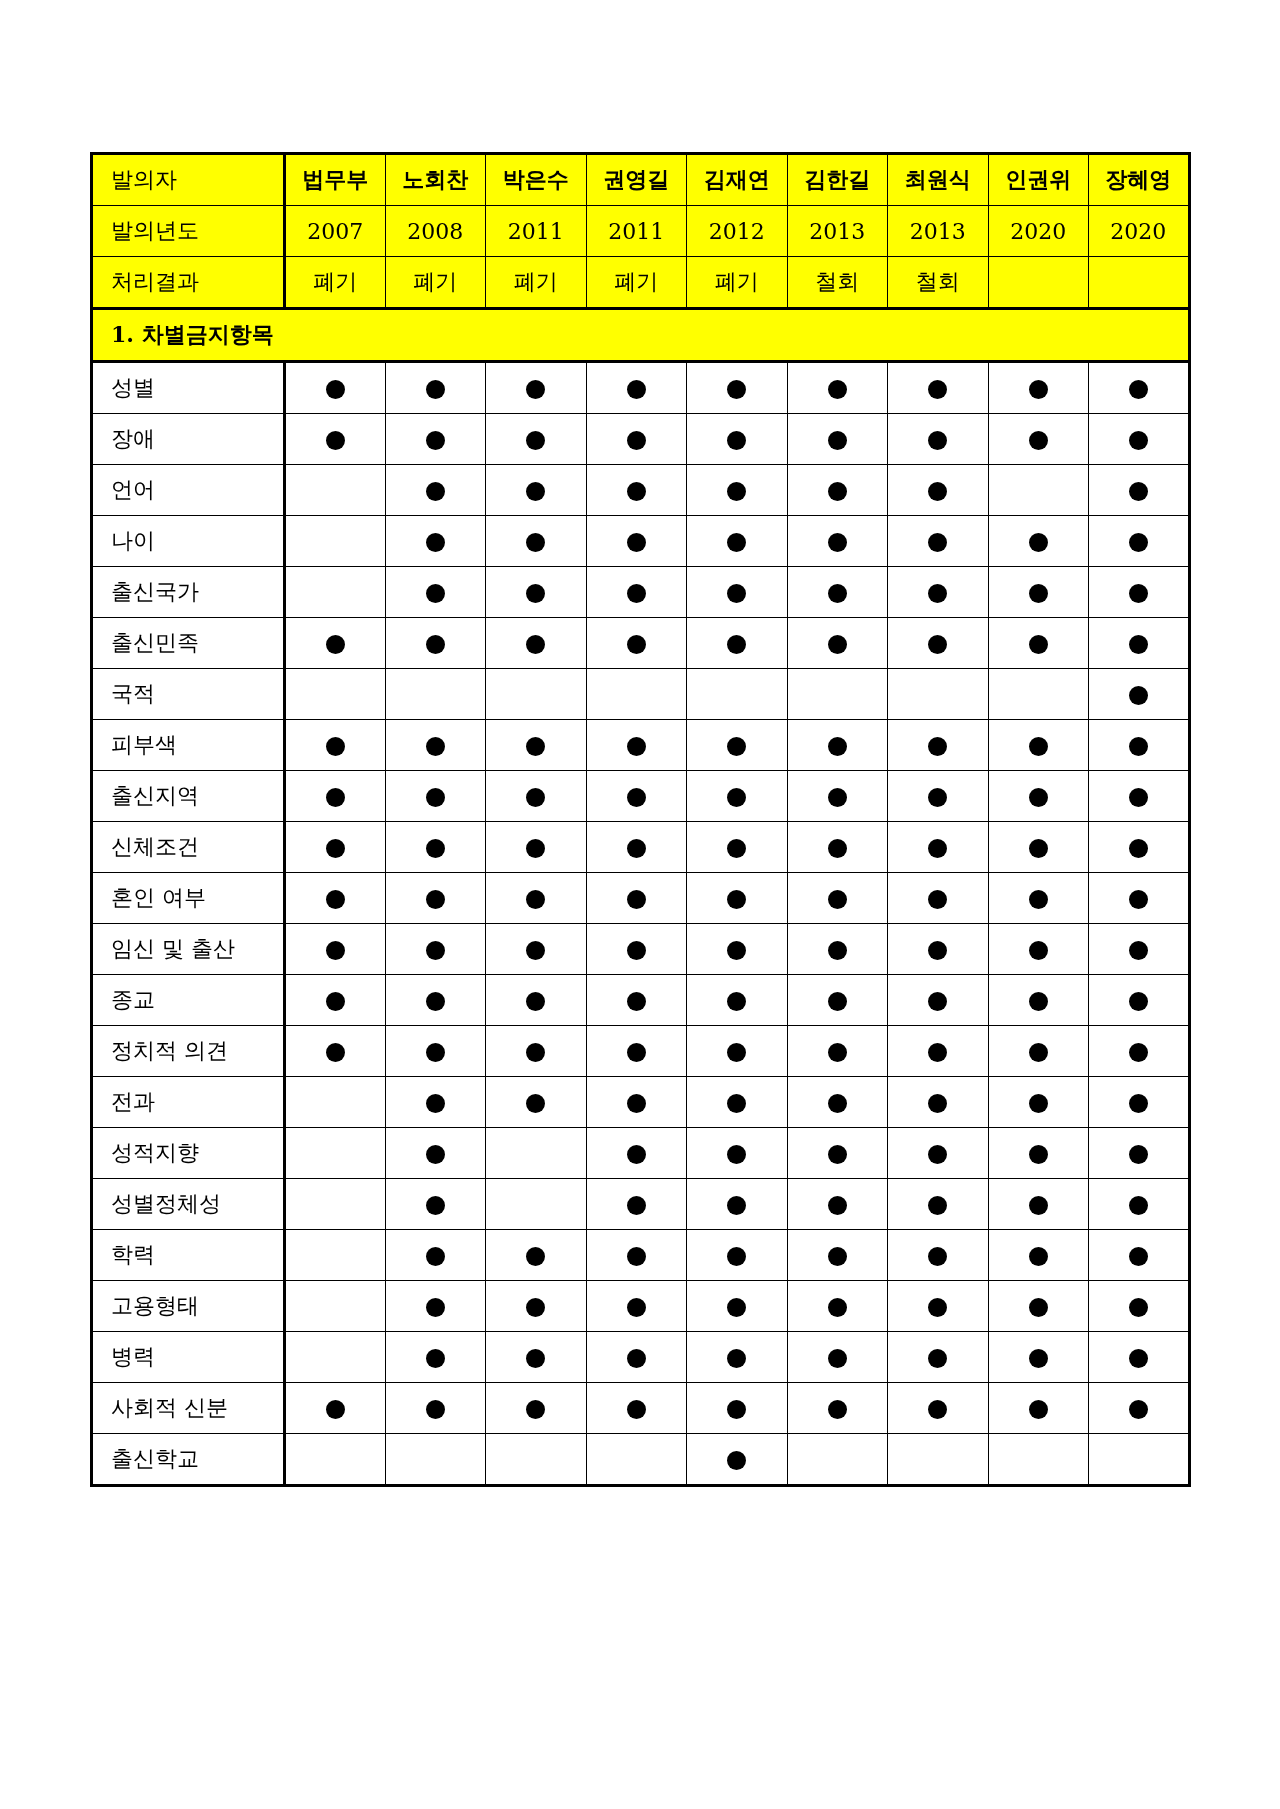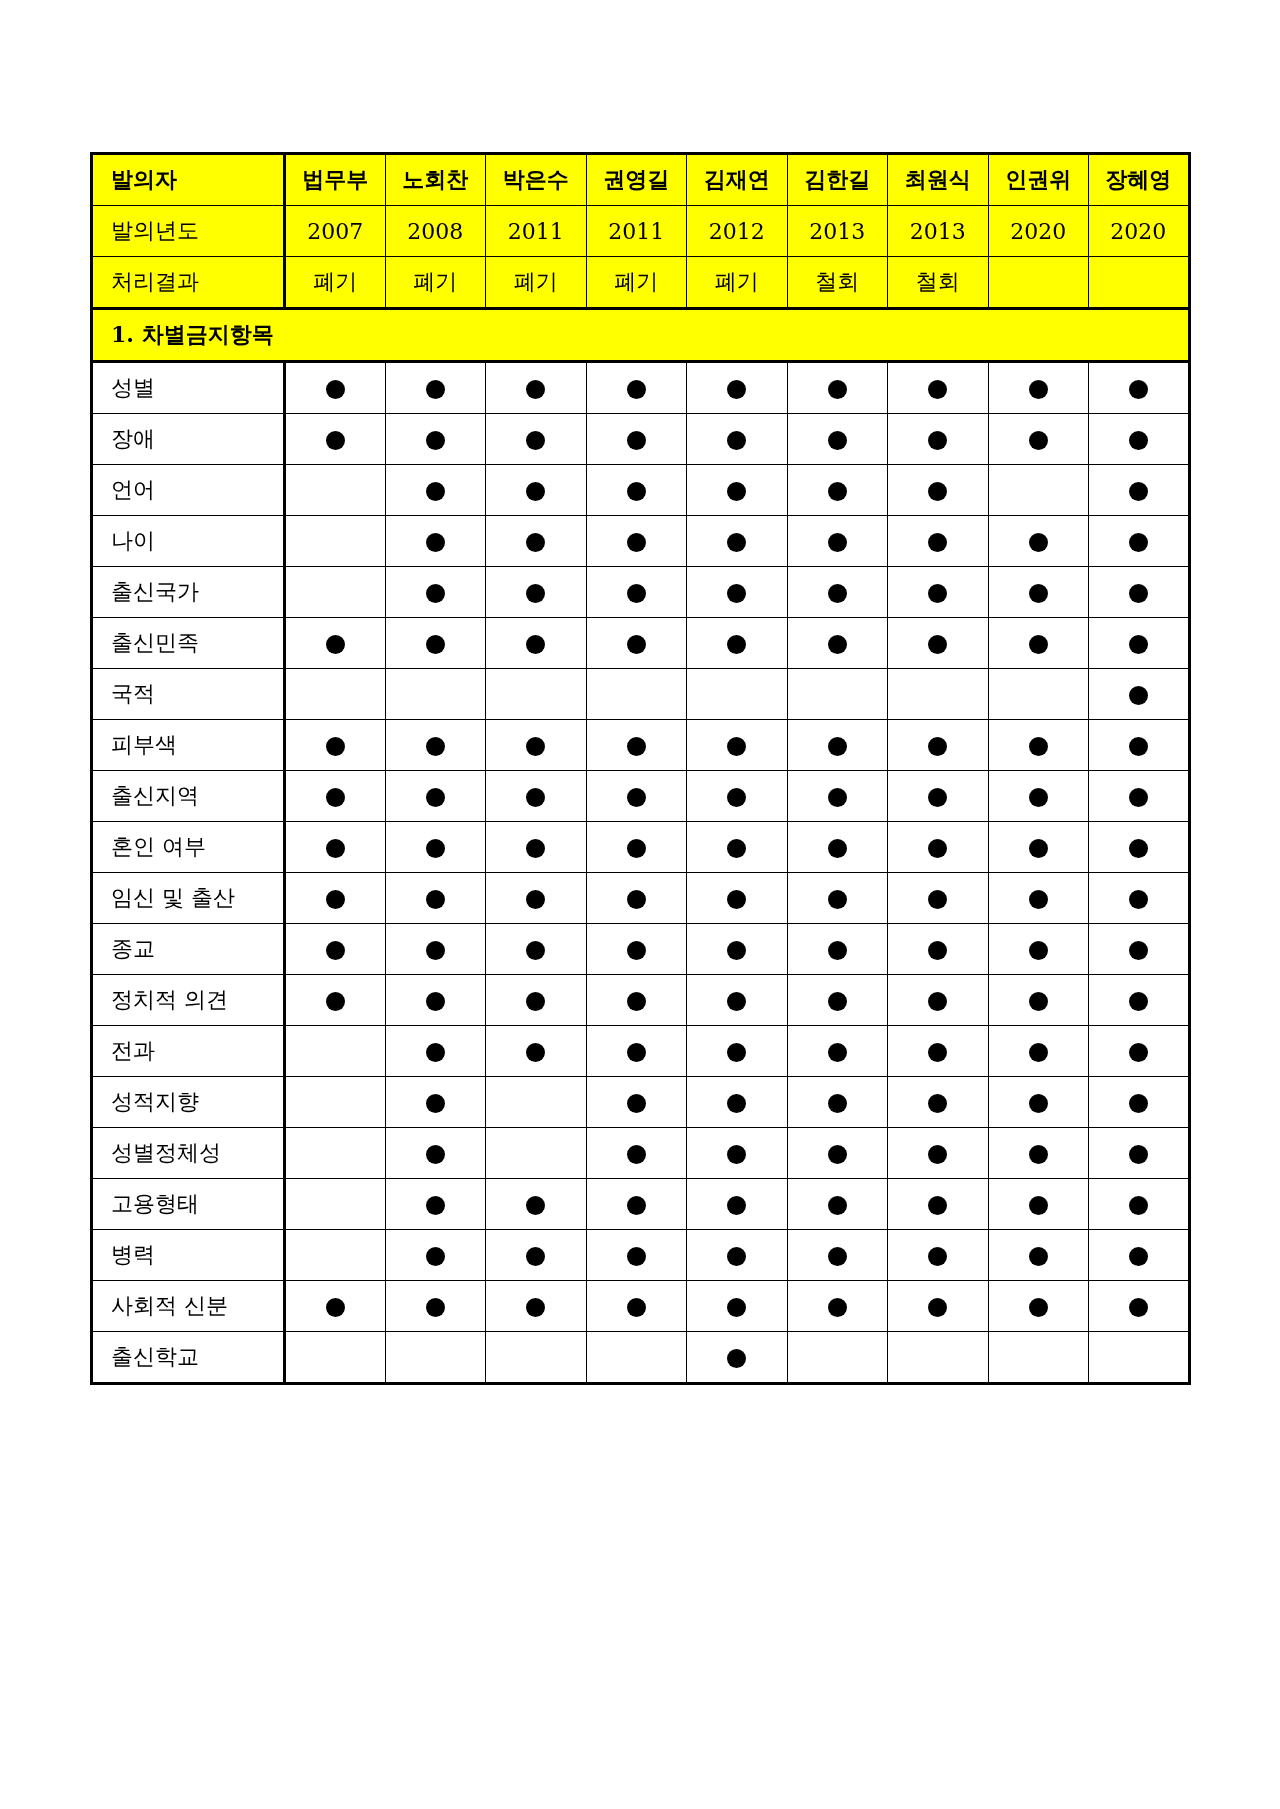--- a/index.html
+++ b/index.html
@@ -14,21 +14,21 @@
   table.grid col.c0 { width: 193px; }
   table.grid col.cn { width: 100.5px; }
   table.grid td {
     height: 50px; padding: 0; border: 1px solid #000;
     font-size: 22px; color: #000; text-align: center; vertical-align: middle;
     white-space: nowrap; overflow: hidden;
   }
   table.grid td.label { text-align: left; padding-left: 18px; border-right: 3px solid #000; }
   tr.yellow td { background: #ffff00; }
   tr.head td { font-weight: bold; }
-  tr.head td.label { font-weight: bold; }
+  tr.head td.label { font-weight: normal; }
   tr.section td { text-align: left; padding-left: 18px; font-weight: bold; border-top: 3px solid #000; border-bottom: 3px solid #000; }
   tr.first-data td { border-top: 3px solid #000; }
   .dot { display: inline-block; width: 19px; height: 19px; border-radius: 50%; background: #000; vertical-align: middle; }
 </style>
 </head>
 <body>
 
 <div class="page">
   <table class="grid">
     <colgroup>
@@ -185,20 +185,32 @@
           <td><span class="dot" title="●" style="background: rgb(0, 0, 0);"></span></td>
           <td><span class="dot" title="●" style="background: rgb(0, 0, 0);"></span></td>
           <td><span class="dot" title="●" style="background: rgb(0, 0, 0);"></span></td>
           <td><span class="dot" title="●" style="background: rgb(0, 0, 0);"></span></td>
           <td><span class="dot" title="●" style="background: rgb(0, 0, 0);"></span></td>
           <td><span class="dot" title="●" style="background: rgb(0, 0, 0);"></span></td>
           <td><span class="dot" title="●" style="background: rgb(0, 0, 0);"></span></td>
           <td><span class="dot" title="●" style="background: rgb(0, 0, 0);"></span></td>
         </tr>
         <tr>
+          <td class="label">신체조건</td>
+          <td><span class="dot" title="●" style="background: rgb(0, 0, 0);"></span></td>
+          <td><span class="dot" title="●" style="background: rgb(0, 0, 0);"></span></td>
+          <td><span class="dot" title="●" style="background: rgb(0, 0, 0);"></span></td>
+          <td><span class="dot" title="●" style="background: rgb(0, 0, 0);"></span></td>
+          <td><span class="dot" title="●" style="background: rgb(0, 0, 0);"></span></td>
+          <td><span class="dot" title="●" style="background: rgb(0, 0, 0);"></span></td>
+          <td><span class="dot" title="●" style="background: rgb(0, 0, 0);"></span></td>
+          <td><span class="dot" title="●" style="background: rgb(0, 0, 0);"></span></td>
+          <td><span class="dot" title="●" style="background: rgb(0, 0, 0);"></span></td>
+        </tr>
+        <tr>
           <td class="label">혼인 여부</td>
           <td><span class="dot" title="●" style="background: rgb(0, 0, 0);"></span></td>
           <td><span class="dot" title="●" style="background: rgb(0, 0, 0);"></span></td>
           <td><span class="dot" title="●" style="background: rgb(0, 0, 0);"></span></td>
           <td><span class="dot" title="●" style="background: rgb(0, 0, 0);"></span></td>
           <td><span class="dot" title="●" style="background: rgb(0, 0, 0);"></span></td>
           <td><span class="dot" title="●" style="background: rgb(0, 0, 0);"></span></td>
           <td><span class="dot" title="●" style="background: rgb(0, 0, 0);"></span></td>
           <td><span class="dot" title="●" style="background: rgb(0, 0, 0);"></span></td>
           <td><span class="dot" title="●" style="background: rgb(0, 0, 0);"></span></td>
@@ -261,20 +273,32 @@
           <td><span class="dot" title="●" style="background: rgb(0, 0, 0);"></span></td>
           <td><span class="dot" title="●" style="background: rgb(0, 0, 0);"></span></td>
           <td><span class="dot" title="●" style="background: rgb(0, 0, 0);"></span></td>
           <td><span class="dot" title="●" style="background: rgb(0, 0, 0);"></span></td>
         </tr>
         <tr>
           <td class="label">성별정체성</td>
           <td></td>
           <td><span class="dot" title="●" style="background: rgb(0, 0, 0);"></span></td>
           <td></td>
+          <td><span class="dot" title="●" style="background: rgb(0, 0, 0);"></span></td>
+          <td><span class="dot" title="●" style="background: rgb(0, 0, 0);"></span></td>
+          <td><span class="dot" title="●" style="background: rgb(0, 0, 0);"></span></td>
+          <td><span class="dot" title="●" style="background: rgb(0, 0, 0);"></span></td>
+          <td><span class="dot" title="●" style="background: rgb(0, 0, 0);"></span></td>
+          <td><span class="dot" title="●" style="background: rgb(0, 0, 0);"></span></td>
+        </tr>
+        <tr>
+          <td class="label">학력</td>
+          <td></td>
+          <td><span class="dot" title="●" style="background: rgb(0, 0, 0);"></span></td>
+          <td><span class="dot" title="●" style="background: rgb(0, 0, 0);"></span></td>
           <td><span class="dot" title="●" style="background: rgb(0, 0, 0);"></span></td>
           <td><span class="dot" title="●" style="background: rgb(0, 0, 0);"></span></td>
           <td><span class="dot" title="●" style="background: rgb(0, 0, 0);"></span></td>
           <td><span class="dot" title="●" style="background: rgb(0, 0, 0);"></span></td>
           <td><span class="dot" title="●" style="background: rgb(0, 0, 0);"></span></td>
           <td><span class="dot" title="●" style="background: rgb(0, 0, 0);"></span></td>
         </tr>
         <tr>
           <td class="label">고용형태</td>
           <td></td>

